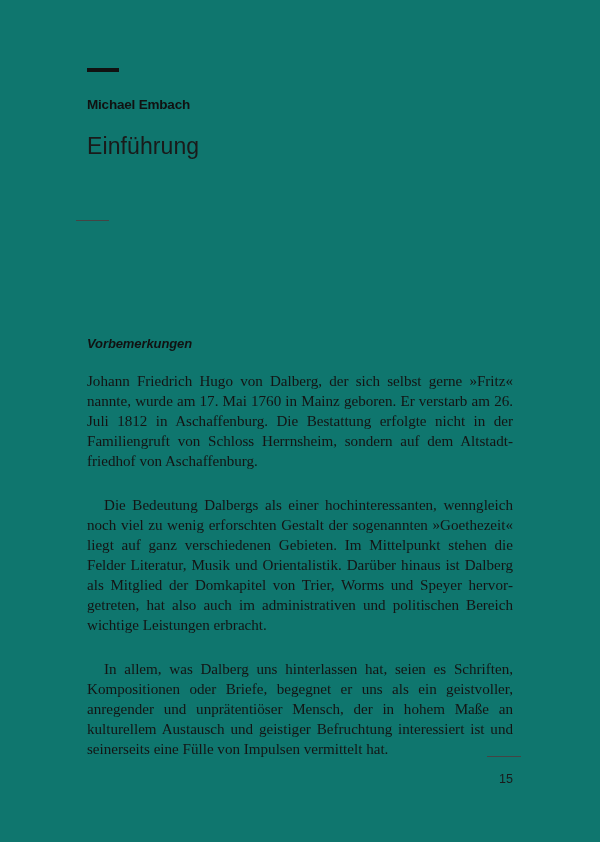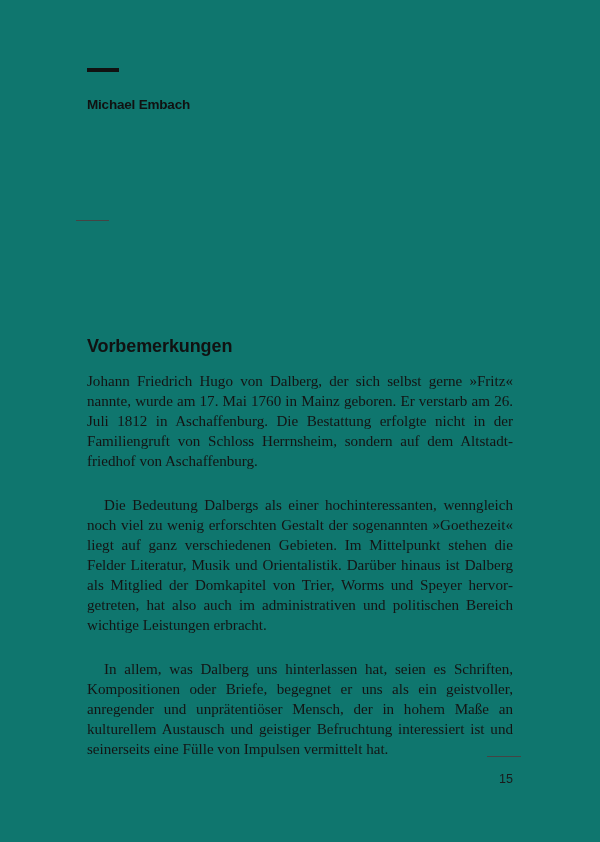--- a/index.html
+++ b/index.html
@@ -61,25 +61,26 @@
     background: #444444;
   }
 
   
 
   .section-heading {
     position: absolute;
     left: 87px;
     top: 336px;
     font-family: "Liberation Sans", sans-serif;
-    font-size: 18px;
+    font-size: 13px;
     font-weight: bold;
     letter-spacing: -0.1px;
     color: #111111;
     white-space: nowrap;
+    font-style: italic;
   }
 
   .body-column {
     position: absolute;
     left: 87px;
     top: 371px;
     width: 426px;
   }
 
   .body-column p {
@@ -124,20 +125,21 @@
 </style>
 </head>
 <body>
 
 <div id="page">
 
   <div class="top-rule"></div>
 
   <div class="byline">Michael Embach</div>
 
+  <div class="chapter-title">Einführung</div>
 
   <div class="title-rule"></div>
 
   <div class="section-heading">Vorbemerkungen</div>
 
   <div class="body-column">
     <p>Johann Friedrich Hugo von Dalberg, der sich selbst gerne »Fritz« nannte, wurde am 17. Mai 1760 in Mainz geboren. Er verstarb am 26. Juli 1812 in Aschaffenburg. Die Bestattung erfolgte nicht in der Familiengruft von Schloss Herrnsheim, sondern auf dem Altstadt­friedhof von Aschaffenburg.</p>
     <p class="indented">Die Bedeutung Dalbergs als einer hochinteressanten, wenngleich noch viel zu wenig erforschten Gestalt der sogenannten »Goethezeit« liegt auf ganz verschiedenen Gebieten. Im Mittelpunkt stehen die Felder Literatur, Musik und Orientalistik. Darüber hinaus ist Dalberg als Mitglied der Domkapitel von Trier, Worms und Speyer hervor­getreten, hat also auch im administrativen und politischen Bereich wichtige Leistungen erbracht.</p>
     <p class="indented">In allem, was Dalberg uns hinterlassen hat, seien es Schriften, Kom­positionen oder Briefe, begegnet er uns als ein geistvoller, anregender und unprätentiöser Mensch, der in hohem Maße an kulturellem Aus­tausch und geistiger Befruchtung interessiert ist und seinerseits eine Fülle von Impulsen vermittelt hat.</p>
   </div>

